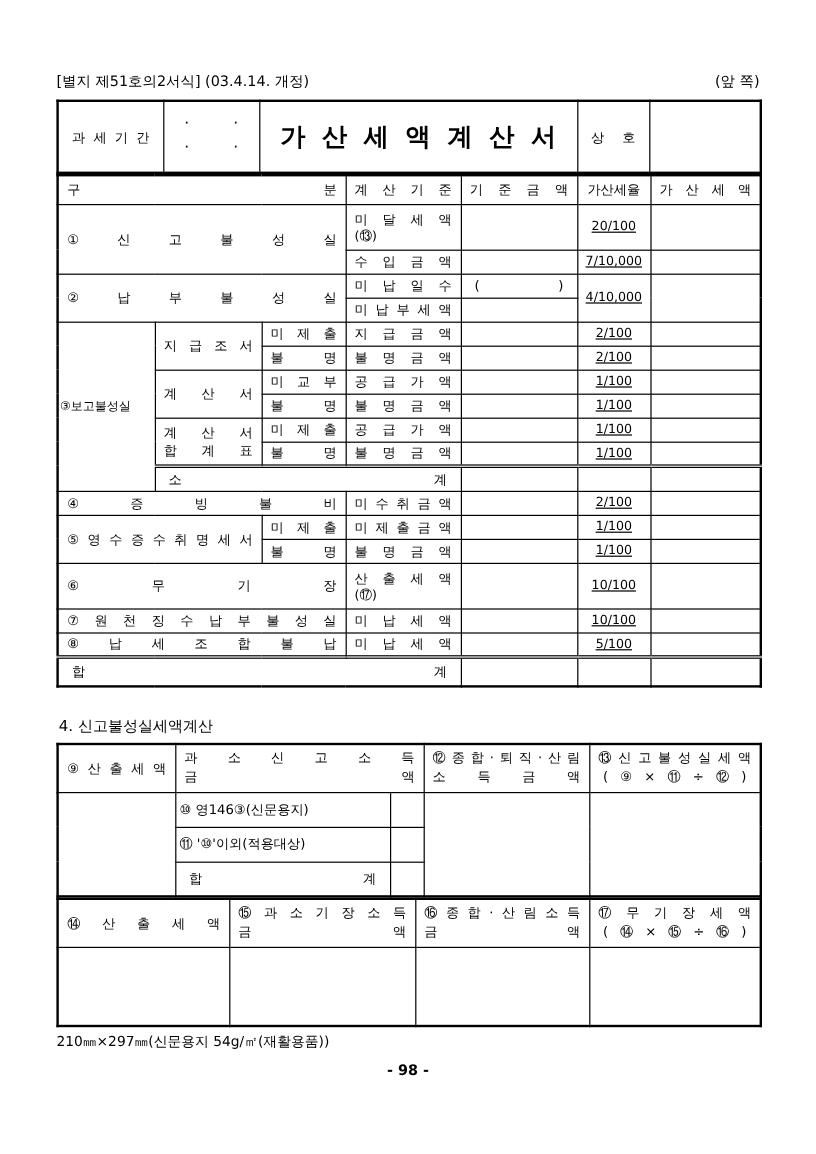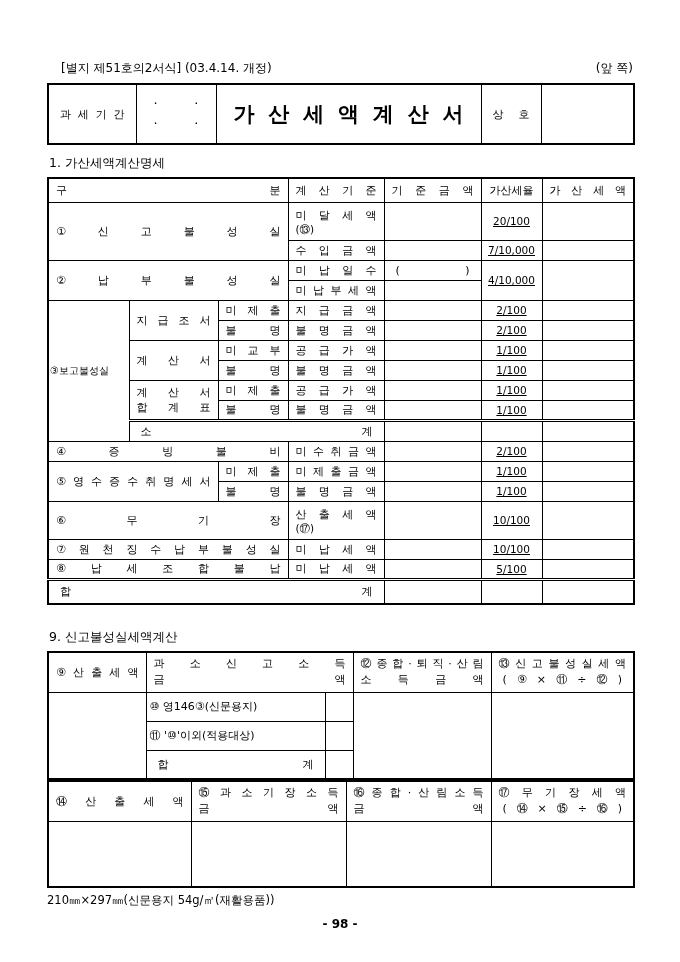--- a/index.html
+++ b/index.html
@@ -2,21 +2,21 @@
 <html><head>
 <meta charset="utf-8">
 <style>
   html,body{margin:0;padding:0;background:#fff;}
   body{
     width:680px;height:962px;position:relative;
     font-family:"DejaVu Sans","Liberation Sans",sans-serif;
     color:#000;-webkit-font-smoothing:none;
   }
   .sheet{position:absolute;left:47px;top:0;width:586px;}
-  .topline{margin-top:60px;display:flex;justify-content:space-between;font-size:12px;margin-left:14px;}
+  .topline{margin-top:60px;display:flex;justify-content:space-between;font-size:12px;}
   table{border-collapse:collapse;table-layout:fixed;width:586px;border:2px solid #000;}
   td{border:1px solid #000;padding:1px 3px;font-size:11px;vertical-align:middle;overflow:hidden;}
   .spread{display:flex;justify-content:space-between;align-items:center;width:auto;}
   .pad4{padding-left:4px;padding-right:4px;}
   .pad8{padding-left:8px;padding-right:8px;}
   .pad14{padding-left:14px;padding-right:14px;}
   .center{text-align:center;}
   .tight{font-size:10px;padding:1px 1px;white-space:nowrap;}
   .dbl{border-top:3px double #000;}
   .line{line-height:15px;}
@@ -85,21 +85,20 @@
         <div class="spread pad8">
               <span>상</span>
               <span>호</span>
             </div>
       </td>
       <td></td>
     </tr>
   </tbody>
     </table>
 
-  <div class="sec-head">1. 가산세액계산명세</div>
 
   <table>
     <colgroup>
       <col style="width:81px">
         <col style="width:89px">
         <col style="width:70px">
       <col style="width:96px">
         <col style="width:97px">
         <col style="width:61px">
         <col style="width:92px">
@@ -533,21 +532,21 @@
               <span>계</span>
             </div>
           </td>
       <td class="dbl"></td>
       <td class="dbl"></td>
       <td class="dbl"></td>
     </tr>
   </tbody>
     </table>
 
-  <div class="sec-head2">9. 신고불성실세액계산</div>
+  <div class="sec-head2">4. 신고불성실세액계산</div>
 
   <table>
     <colgroup>
       <col style="width:98px">
         <col style="width:179px">
         <col style="width:28px">
       <col style="width:138px">
         <col style="width:143px">
     </colgroup>
     <tbody>

